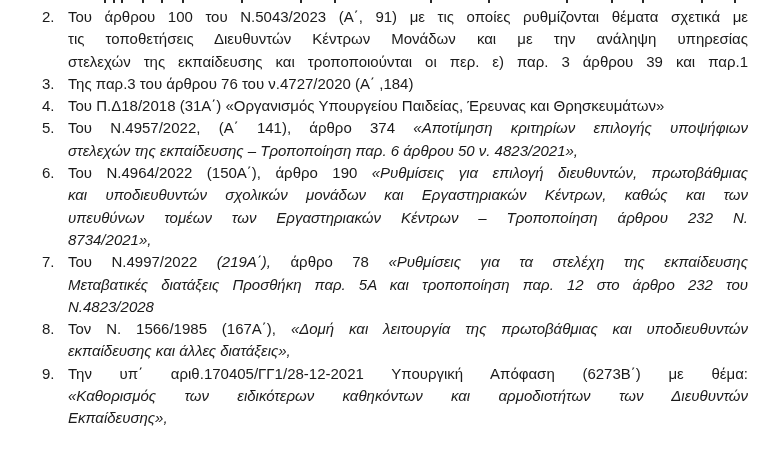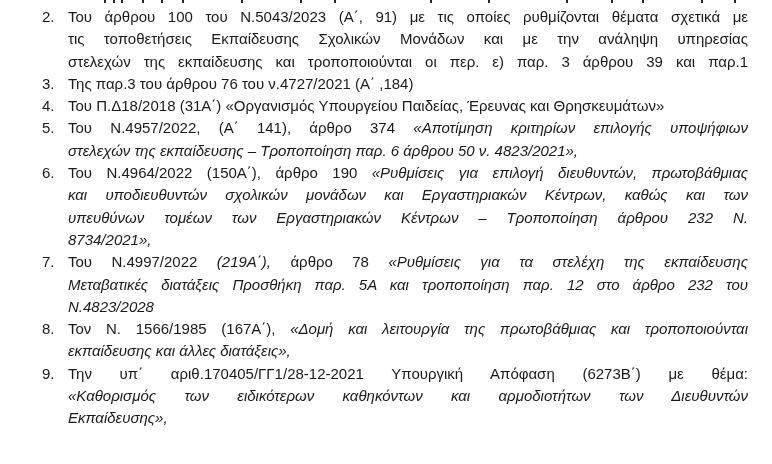--- a/index.html
+++ b/index.html
@@ -55,28 +55,28 @@
       <i style="left:642px"></i>
       <i style="left:701px"></i>
     <i style="left:734px"></i>
   </div>
 
   <div class="list">
       <div class="item">
         <div class="num">2.</div>
         <div class="body">
           <div class="line"><span>Του άρθρου 100 του Ν.5043/2023 (Α΄, 91) με τις οποίες ρυθμίζονται θέματα σχετικά με</span></div>
-          <div class="line"><span>τις τοποθετήσεις Εκπαίδευσης Σχολικών Μονάδων και με την ανάληψη υπηρεσίας</span></div>
+          <div class="line"><span>τις τοποθετήσεις Διευθυντών Κέντρων Μονάδων και με την ανάληψη υπηρεσίας</span></div>
           <div class="line"><span>στελεχών της εκπαίδευσης και τροποποιούνται οι περ. ε) παρ. 3 άρθρου 39 και παρ.1</span></div>
         </div>
       </div>
       <div class="item">
         <div class="num">3.</div>
         <div class="body">
-          <div class="line last"><span>Της παρ.3 του άρθρου 76 του ν.4727/2021 (Α΄ ,184)</span></div>
+          <div class="line last"><span>Της παρ.3 του άρθρου 76 του ν.4727/2020 (Α΄ ,184)</span></div>
         </div>
       </div>
       <div class="item">
         <div class="num">4.</div>
         <div class="body">
           <div class="line last"><span>Του Π.Δ18/2018 (31Α΄) «Οργανισμός Υπουργείου Παιδείας, Έρευνας και Θρησκευμάτων»</span></div>
         </div>
       </div>
       <div class="item">
         <div class="num">5.</div>
@@ -98,21 +98,21 @@
         <div class="num">7.</div>
         <div class="body">
           <div class="line"><span>Του Ν.4997/2022 </span><span class="it">(219Α΄), </span><span>άρθρο 78 </span><span class="it">«Ρυθμίσεις για τα στελέχη της εκπαίδευσης</span></div>
           <div class="line"><span class="it">Μεταβατικές διατάξεις Προσθήκη παρ. 5Α και τροποποίηση παρ. 12 στο άρθρο 232 του</span></div>
           <div class="line last"><span class="it">Ν.4823/2028</span></div>
         </div>
       </div>
       <div class="item">
         <div class="num">8.</div>
         <div class="body">
-          <div class="line"><span>Τον Ν. 1566/1985 (167Α΄), </span><span class="it">«Δομή και λειτουργία της πρωτοβάθμιας και τροποποιούνται</span></div>
+          <div class="line"><span>Τον Ν. 1566/1985 (167Α΄), </span><span class="it">«Δομή και λειτουργία της πρωτοβάθμιας και υποδιευθυντών</span></div>
           <div class="line last"><span class="it">εκπαίδευσης και άλλες διατάξεις»,</span></div>
         </div>
       </div>
       <div class="item">
         <div class="num">9.</div>
         <div class="body">
           <div class="line"><span>Την υπ΄ αριθ.170405/ΓΓ1/28-12-2021 Υπουργική Απόφαση (6273Β΄) με θέμα:</span></div>
           <div class="line"><span class="it">«Καθορισμός των ειδικότερων καθηκόντων και αρμοδιοτήτων των Διευθυντών</span></div>
           <div class="line last"><span class="it">Εκπαίδευσης»,</span></div>
         </div>

